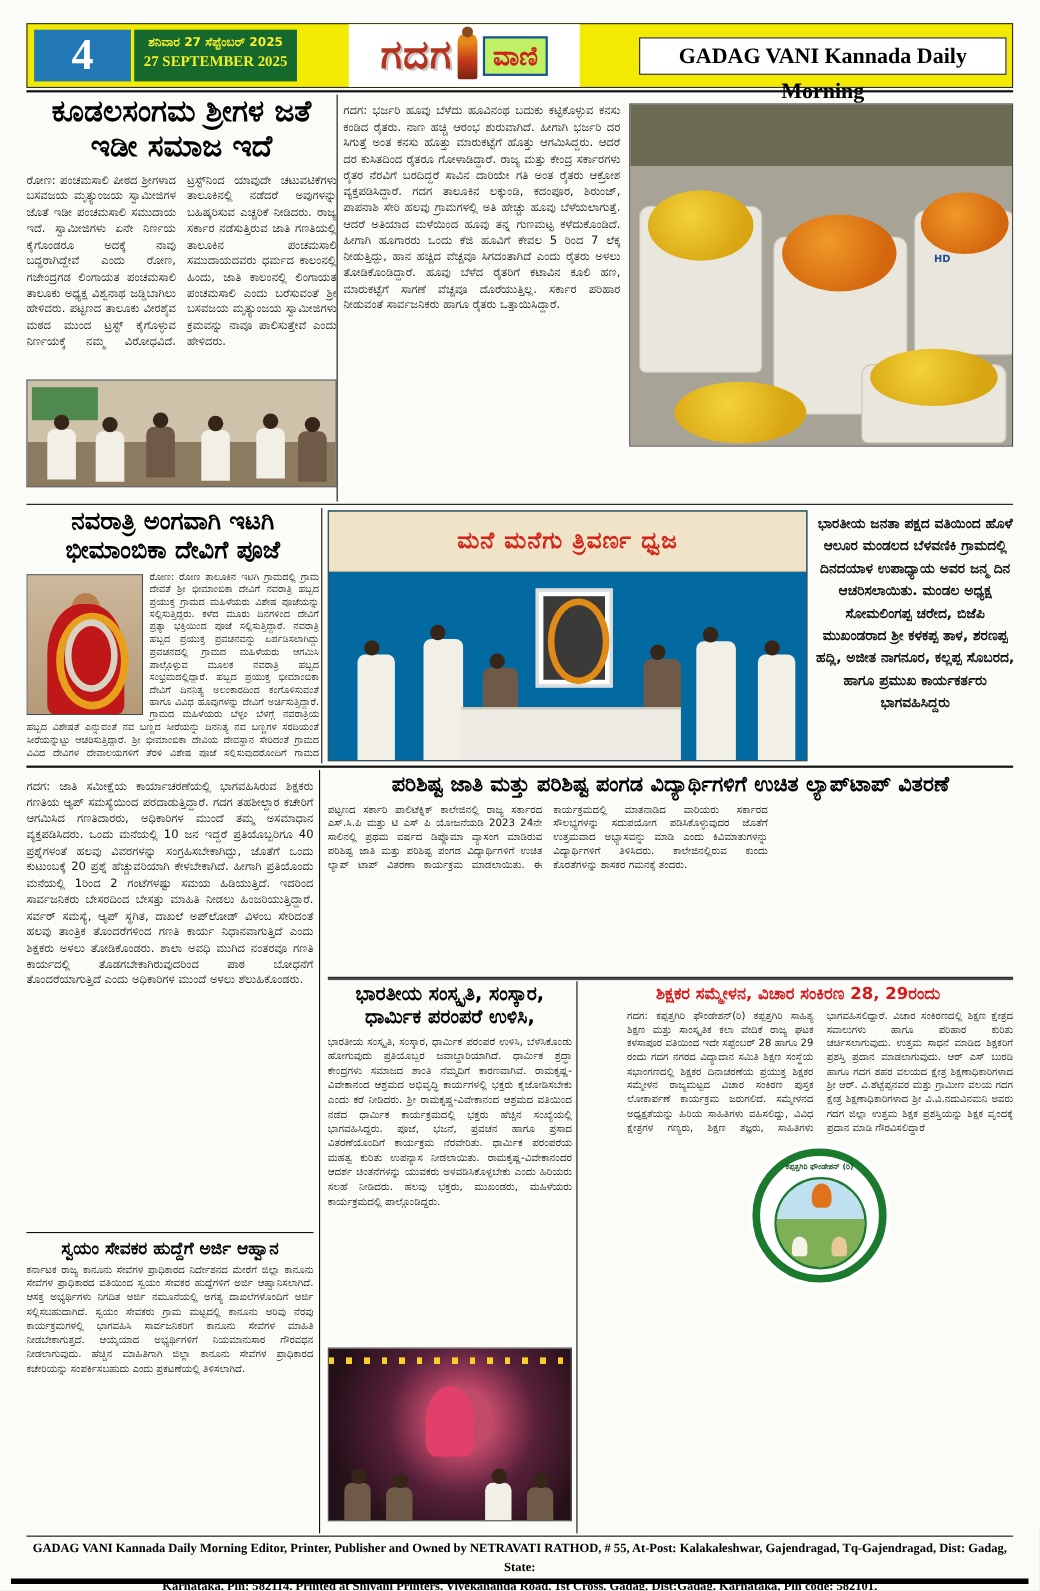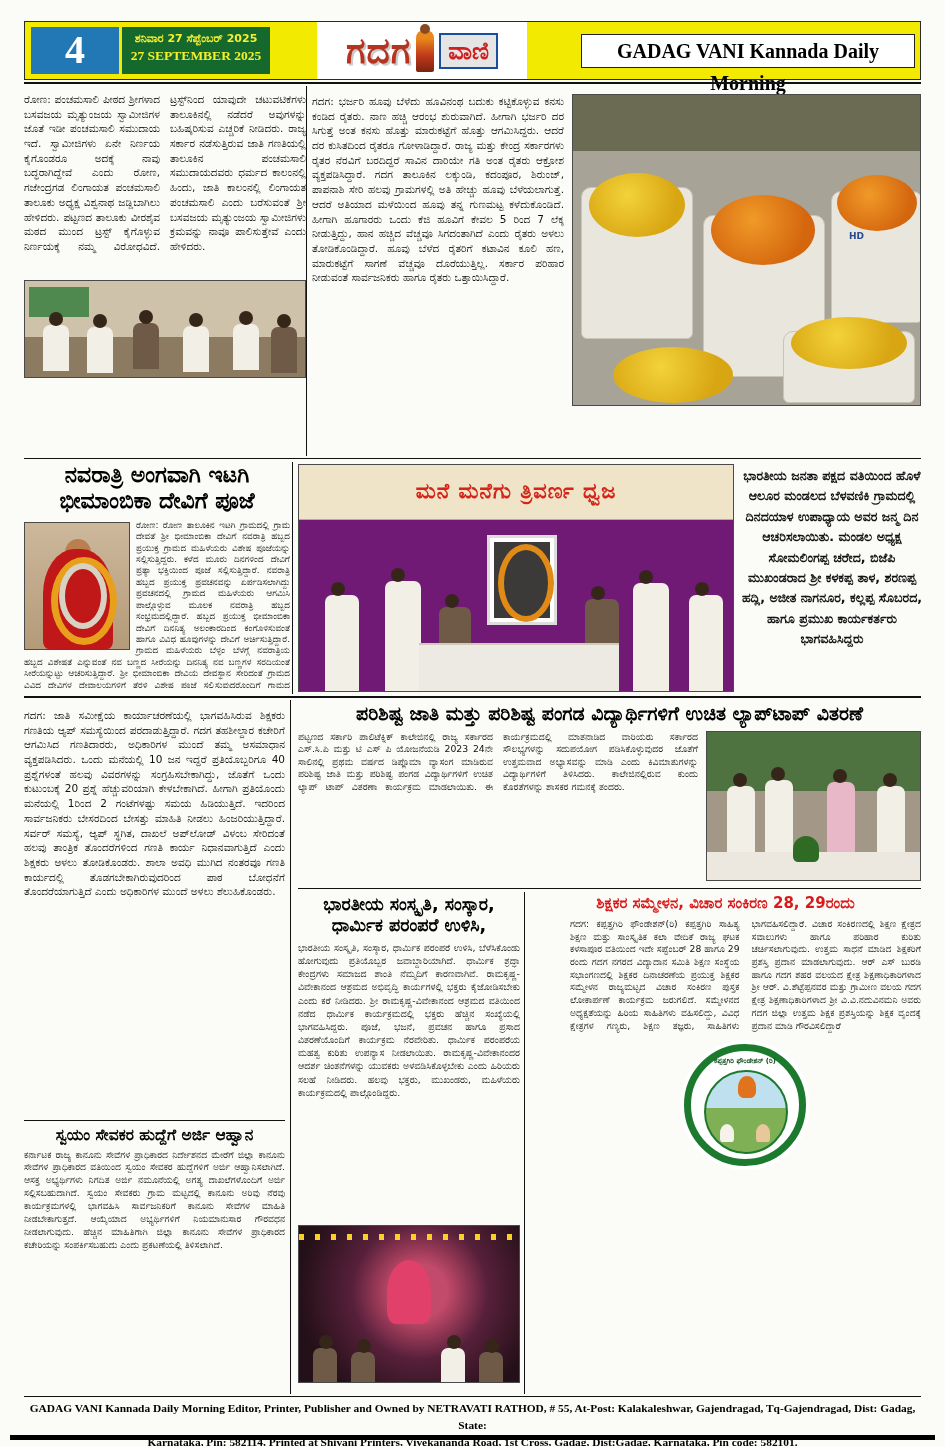--- a/index.html
+++ b/index.html
@@ -10,21 +10,21 @@
   .header{position:absolute;left:24px;top:21px;width:897px;height:59px;background:#f2ea00;border:1px solid #2a2a2a;box-sizing:border-box;}
   .pageno{position:absolute;left:6px;top:5px;width:88px;height:47px;background:#2277b5;color:#fff;
           font-family:"Liberation Serif",serif;font-weight:bold;font-size:40px;text-align:center;line-height:46px;}
   .datebox{position:absolute;left:97px;top:5px;width:148px;height:47px;background:#15692c;text-align:center;box-sizing:border-box;padding-top:5px;}
   .datebox .kn{font-size:11px;color:#f8ef30;font-weight:bold;}
   .datebox .en{font-size:13.5px;color:#f5ef2a;font-weight:bold;font-family:"Liberation Serif",serif;margin-top:3px;}
   .logo{position:absolute;left:292px;top:0;width:210px;height:57px;background:#fff;display:flex;align-items:center;justify-content:center;gap:5px;}
   .logo-g{font-size:36px;font-weight:bold;color:#b5341f;text-shadow:2px 2px 0 #c9c9c9;letter-spacing:1px;}
   .logo-fig{position:relative;width:18px;height:42px;background:linear-gradient(#e8881c 20%,#c23a1a 60%,#7a2410);border-radius:8px 8px 2px 2px;}
   .logo-fig::before{content:"";position:absolute;top:-6px;left:4px;width:10px;height:10px;border-radius:50%;background:#8a4a20;}
-  .logo-v{font-size:24px;font-weight:bold;color:#d01f1f;border:2px solid #1a4fa0;background:#e5e5e5;padding:2px 7px;}
+  .logo-v{font-size:24px;font-weight:bold;color:#d01f1f;border:2px solid #1a4fa0;background:#bef264;padding:2px 7px;}
   .masthead{position:absolute;left:556px;top:12px;width:334px;height:34px;background:#fff;border:1px solid #222;
             font-family:"Liberation Serif",serif;font-weight:bold;font-size:20px;text-align:center;line-height:32px;color:#000;box-sizing:border-box;}
 
   
   .hrule{position:absolute;background:#111;}
   .vrule{position:absolute;background:#111;width:1px;}
 
   
   .headline{font-weight:bold;text-align:center;line-height:1.2;color:#000;}
   .red{color:#da1a1a;}
@@ -57,41 +57,41 @@
   #art-navaratri{position:absolute;left:24px;top:462px;width:266px;}
   #art-navaratri .headline{font-size:22px;}
   #art-navaratri .body{font-size:8.8px;line-height:1.3;margin-top:5px;height:168px;}
   #photo-deity{float:left;width:106px;height:128px;margin:2px 6px 2px 0;background:linear-gradient(#cdb89c,#b49a78);}
   .deity-robe{position:absolute;left:18px;top:26px;width:70px;height:100px;background:#c01818;border-radius:45% 45% 8% 8%;}
   .deity-face{position:absolute;left:40px;top:16px;width:26px;height:28px;background:#b97f4e;border-radius:50%;}
   .garland{position:absolute;border-radius:50%;border-style:solid;background:transparent;}
   .garland.g1{left:26px;top:34px;width:52px;height:74px;border-width:7px;border-color:#e8a01c;}
   .garland.g2{left:34px;top:40px;width:36px;height:54px;border-width:6px;border-color:#d8d2c2;}
 
-  #photo-banner{position:absolute;left:298px;top:464px;width:436px;height:228px;background:#701a75;}
+  #photo-banner{position:absolute;left:298px;top:464px;width:436px;height:228px;background:#0369a1;}
   .bannerstrip{position:absolute;left:0;top:0;width:100%;height:54px;background:#efe4c8;border-bottom:1px solid #b9ab8c;text-align:center;}
   .bannertext{font-size:21px;font-weight:bold;color:#d42518;line-height:52px;letter-spacing:1px;}
   .portrait{position:absolute;left:188px;top:70px;width:64px;height:84px;background:#fff;border:3px solid #ddd;}
   .portrait .inner{position:absolute;inset:4px;background:#3c3a38;}
   .portrait .pg{position:absolute;left:8px;top:6px;width:44px;height:66px;border:6px solid #e08a18;border-radius:50%;}
   .table-cloth{position:absolute;left:120px;bottom:0;width:200px;height:46px;background:#eceae2;border-top:2px solid #cfcabc;}
 
   #bjp-note{position:absolute;left:740px;top:466px;width:184px;font-size:12.6px;font-weight:bold;line-height:1.62;text-align:center;}
 
   
   #art-ganati{position:absolute;left:24px;top:702px;width:261px;}
   #art-ganati .headline{font-size:20.5px;}
   #art-ganati .body{margin-top:6px;height:352px;}
   #art-volunteer{position:absolute;left:24px;top:1126px;width:261px;}
   #art-volunteer .headline{font-size:15.5px;text-align:center;}
   #art-volunteer .body{margin-top:4px;font-size:9.2px;height:246px;}
 
   #art-laptop{position:absolute;left:298px;top:702px;width:623px;}
   #art-laptop .headline{font-size:19px;white-space:nowrap;}
-  #art-laptop .cols{display:flex;gap:8px;margin-top:6px;}
+  #art-laptop .cols{display:flex;gap:8px;margin-top:6px;flex-direction:column;}
   #art-laptop .body{width:400px;flex:none;height:150px;column-count:2;column-gap:10px;font-size:9.3px;line-height:1.35;}
   #photo-laptop{flex:1;height:150px;background:linear-gradient(#4f7340 0 40%,#a39888 40% 100%);}
   #photo-laptop .dais{position:absolute;left:0;bottom:0;width:100%;height:28px;background:#ece8df;}
   #photo-laptop .plant{position:absolute;left:86px;bottom:18px;width:26px;height:26px;border-radius:50% 50% 20% 20%;background:#2f6b25;}
 
   
   #art-culture{position:absolute;left:298px;top:894px;width:222px;}
   #art-culture .headline{font-size:17.5px;}
   #art-culture .body{margin-top:5px;font-size:9.4px;height:278px;}
   #photo-durga{margin-top:6px;height:158px;background:radial-gradient(circle at 55% 42%,#c24a6a 0 18%,#57203a 45%,#241018 80%);}
@@ -141,20 +141,21 @@
   <div class="hrule" style="left:24px;top:696px;width:897px;height:2px;"></div>
   <div class="hrule" style="left:298px;top:888px;width:623px;height:1px;"></div>
   <div class="hrule" style="left:24px;top:1120px;width:261px;height:1px;"></div>
   <div class="hrule" style="left:24px;top:1396px;width:897px;height:1px;"></div>
   <div class="vrule" style="left:306px;top:86px;height:370px;"></div>
   <div class="vrule" style="left:292px;top:462px;height:232px;"></div>
   <div class="vrule" style="left:290px;top:700px;height:694px;"></div>
   <div class="vrule" style="left:524px;top:892px;height:502px;"></div>
 
   <div id="art-kudala">
+    <div class="headline">ಕೂಡಲಸಂಗಮ ಶ್ರೀಗಳ ಜತೆ ಇಡೀ ಸಮಾಜ ಇದೆ</div>
     <div class="body">ರೋಣ: ಪಂಚಮಸಾಲಿ ಪೀಠದ ಶ್ರೀಗಳಾದ ಬಸವಜಯ ಮೃತ್ಯುಂಜಯ ಸ್ವಾಮೀಜಿಗಳ ಜೊತೆ ಇಡೀ ಪಂಚಮಸಾಲಿ ಸಮುದಾಯ ಇದೆ. ಸ್ವಾಮೀಜಿಗಳು ಏನೇ ನಿರ್ಣಯ ಕೈಗೊಂಡರೂ ಅದಕ್ಕೆ ನಾವು ಬದ್ಧರಾಗಿದ್ದೇವೆ ಎಂದು ರೋಣ, ಗಜೇಂದ್ರಗಡ ಲಿಂಗಾಯತ ಪಂಚಮಸಾಲಿ ತಾಲೂಕು ಅಧ್ಯಕ್ಷ ವಿಶ್ವನಾಥ ಜಡ್ಡಿಬಾಗಿಲು ಹೇಳಿದರು. ಪಟ್ಟಣದ ತಾಲೂಕು ವೀರಶೈವ ಮಠದ ಮುಂದ ಟ್ರಸ್ಟ್ ಕೈಗೊಳ್ಳುವ ನಿರ್ಣಯಕ್ಕೆ ನಮ್ಮ ವಿರೋಧವಿದೆ. ಟ್ರಸ್ಟ್‌ನಿಂದ ಯಾವುದೇ ಚಟುವಟಿಕೆಗಳು ತಾಲೂಕಿನಲ್ಲಿ ನಡೆದರೆ ಅವುಗಳನ್ನು ಬಹಿಷ್ಕರಿಸುವ ಎಚ್ಚರಿಕೆ ನೀಡಿದರು. ರಾಜ್ಯ ಸರ್ಕಾರ ನಡೆಸುತ್ತಿರುವ ಜಾತಿ ಗಣತಿಯಲ್ಲಿ ತಾಲೂಕಿನ ಪಂಚಮಸಾಲಿ ಸಮುದಾಯದವರು ಧರ್ಮದ ಕಾಲಂನಲ್ಲಿ ಹಿಂದು, ಜಾತಿ ಕಾಲಂನಲ್ಲಿ ಲಿಂಗಾಯತ ಪಂಚಮಸಾಲಿ ಎಂದು ಬರೆಸುವಂತೆ ಶ್ರೀ ಬಸವಜಯ ಮೃತ್ಯುಂಜಯ ಸ್ವಾಮೀಜಿಗಳು ಕ್ರಮವನ್ನು ನಾವೂ ಪಾಲಿಸುತ್ತೇವೆ ಎಂದು ಹೇಳಿದರು.</div>
     <div id="photo-meeting" class="photo">
       <div class="wallbanner"></div>
       <div class="person" style="left:18px;bottom:6px;"></div>
       <div class="person" style="left:62px;bottom:4px;"></div>
       <div class="person dark" style="left:108px;bottom:8px;"></div>
       <div class="person" style="left:158px;bottom:5px;"></div>
       <div class="person" style="left:208px;bottom:7px;"></div>
       <div class="person dark" style="left:246px;bottom:4px;"></div>
     </div>

